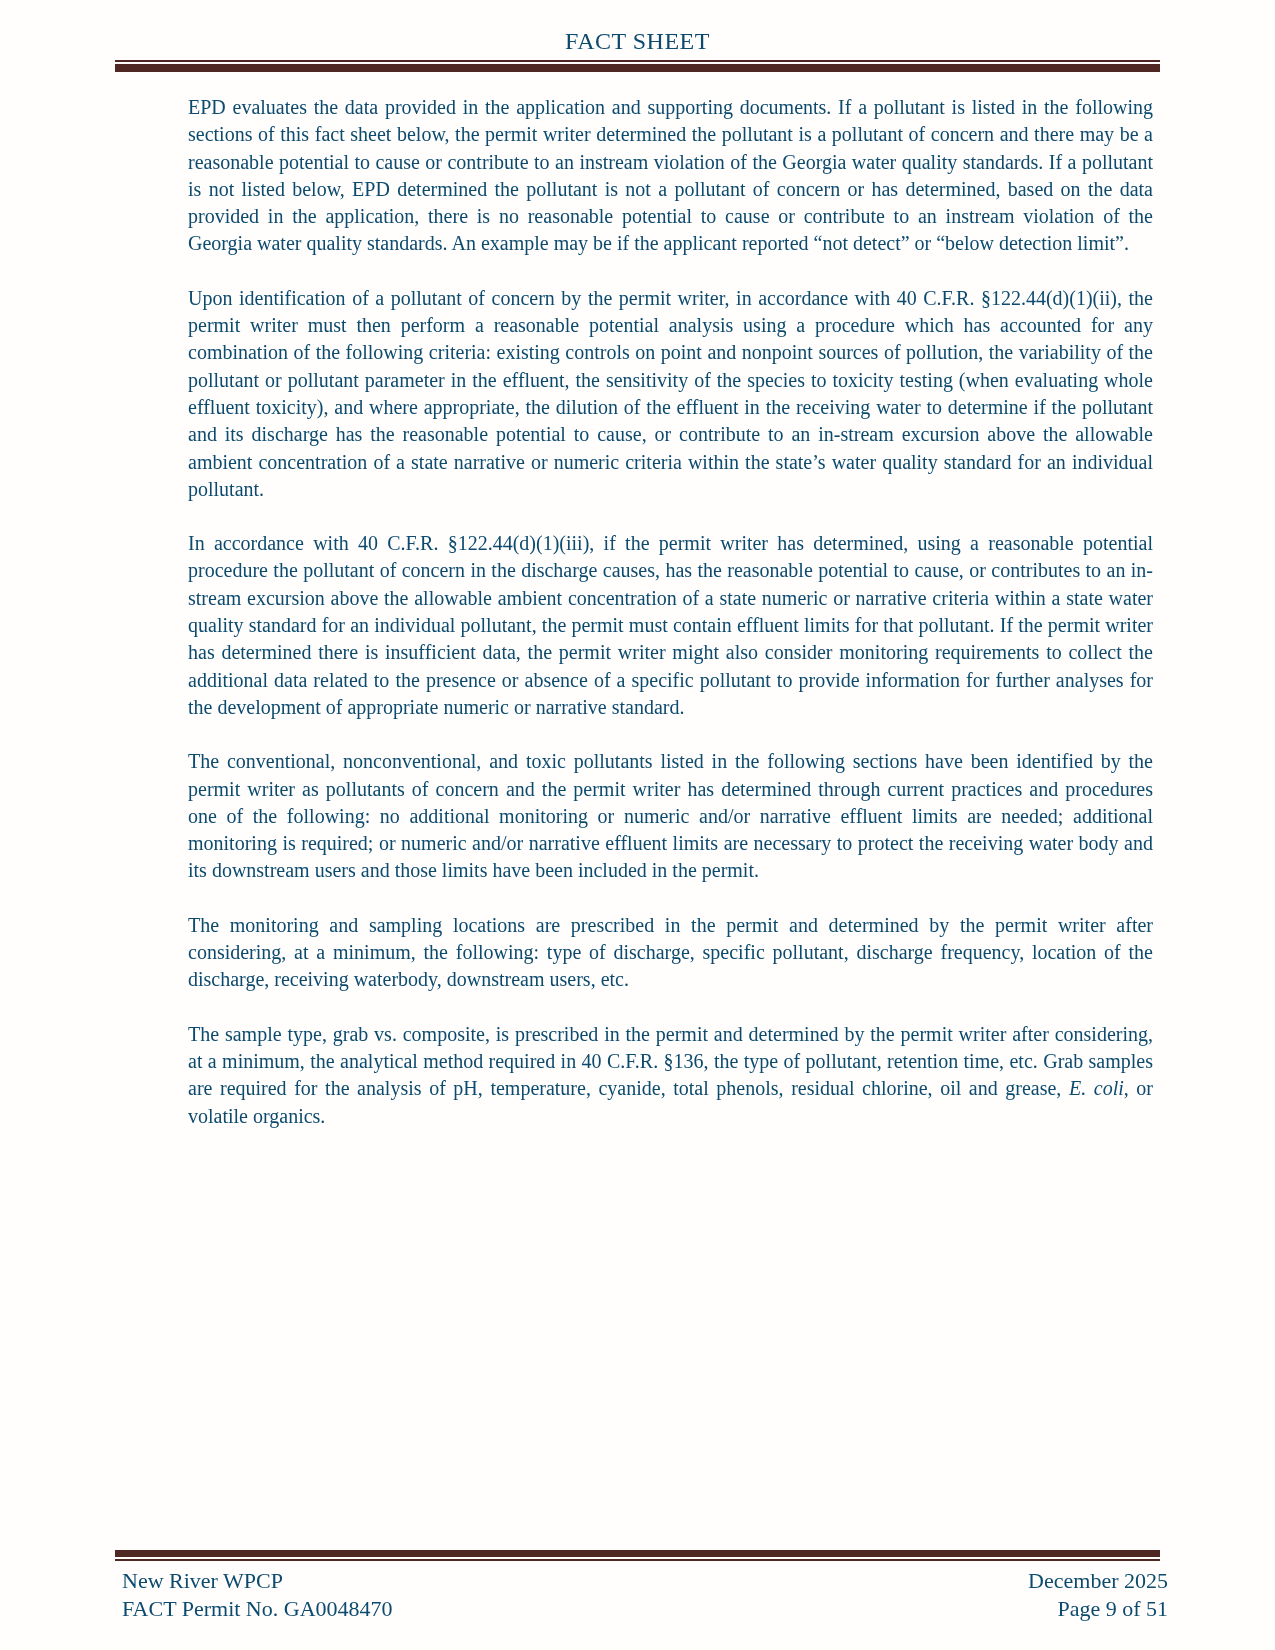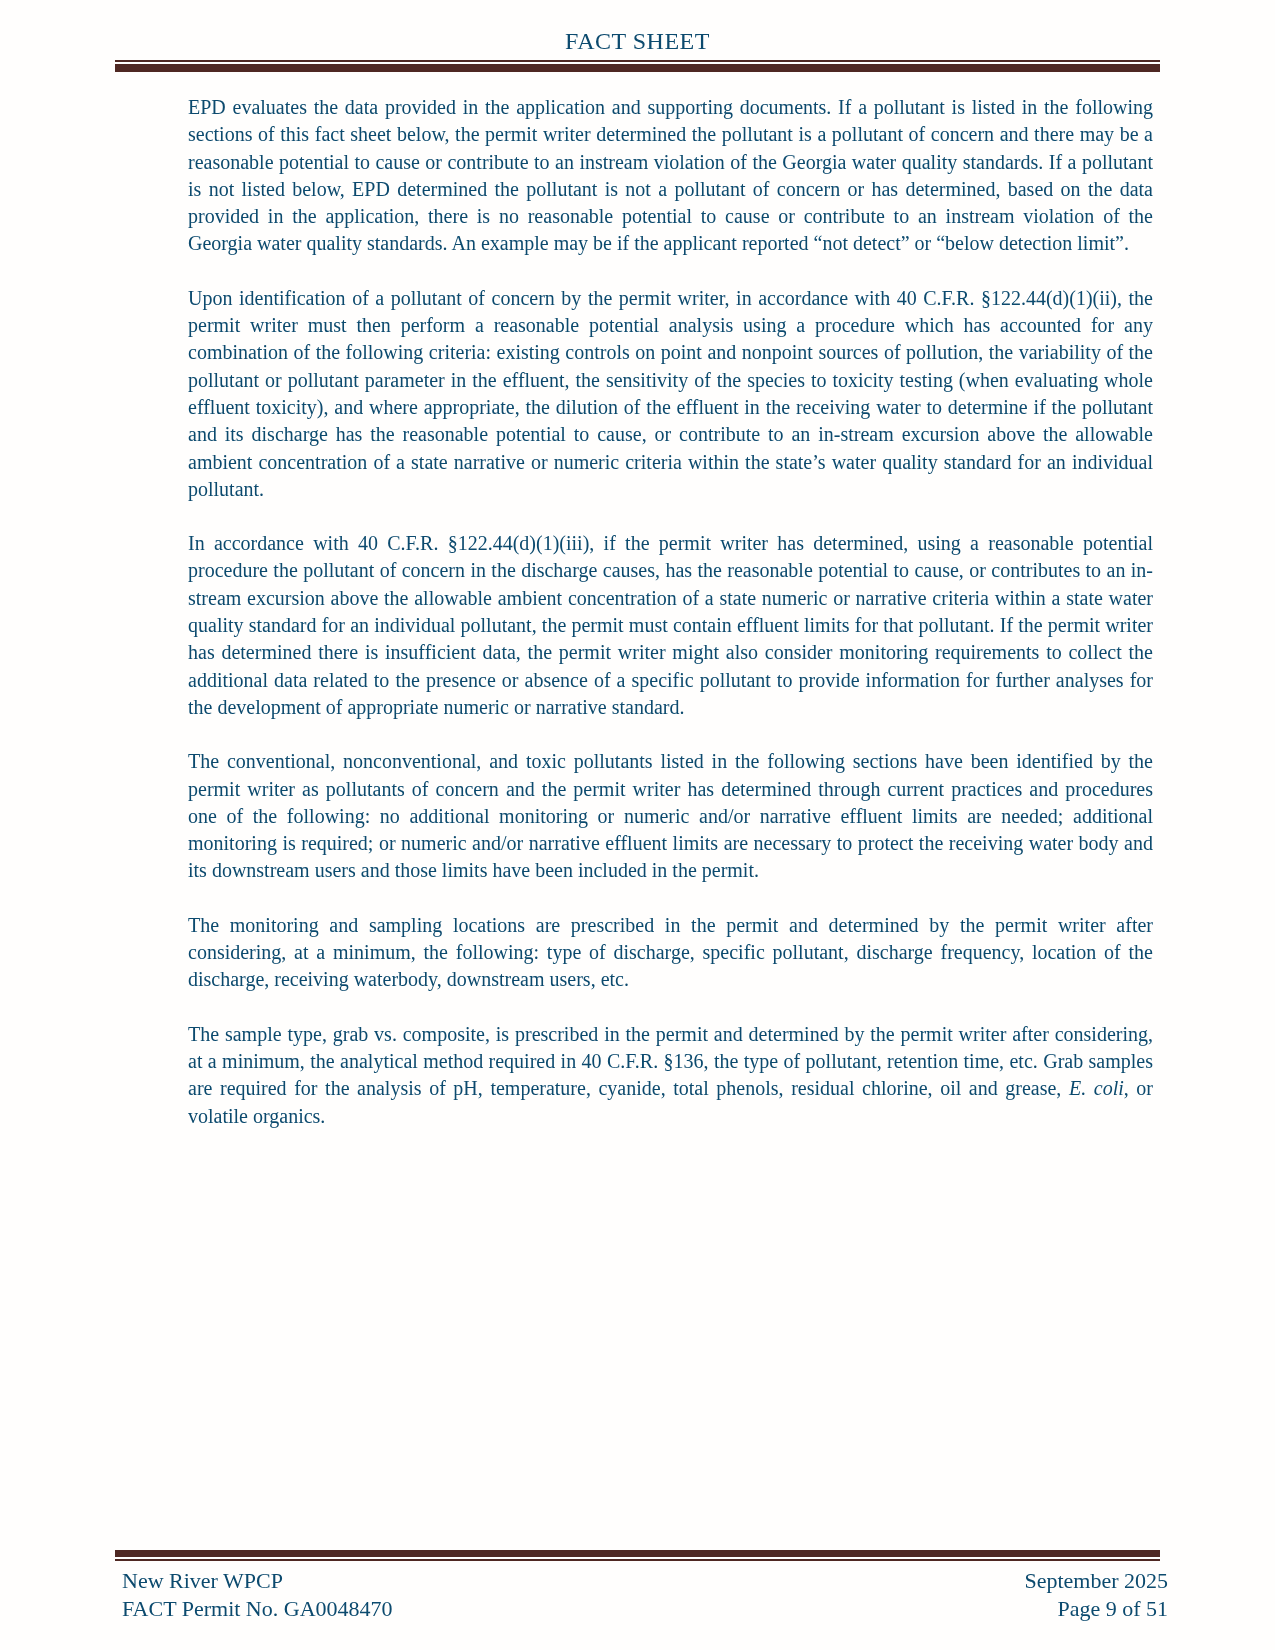--- a/index.html
+++ b/index.html
@@ -84,18 +84,18 @@
     <div class="line-thick"></div>
     <div class="line-thin"></div>
   </div>
 
   <div class="footer">
     <div class="footer-left">
       <div>New River WPCP</div>
       <div>FACT Permit No. GA0048470</div>
     </div>
     <div class="footer-right">
-      <div>September 2025</div>
+      <div>December 2025</div>
       <div>Page 9 of 51</div>
     </div>
   </div>
 
 </div>
 
 </body></html>

